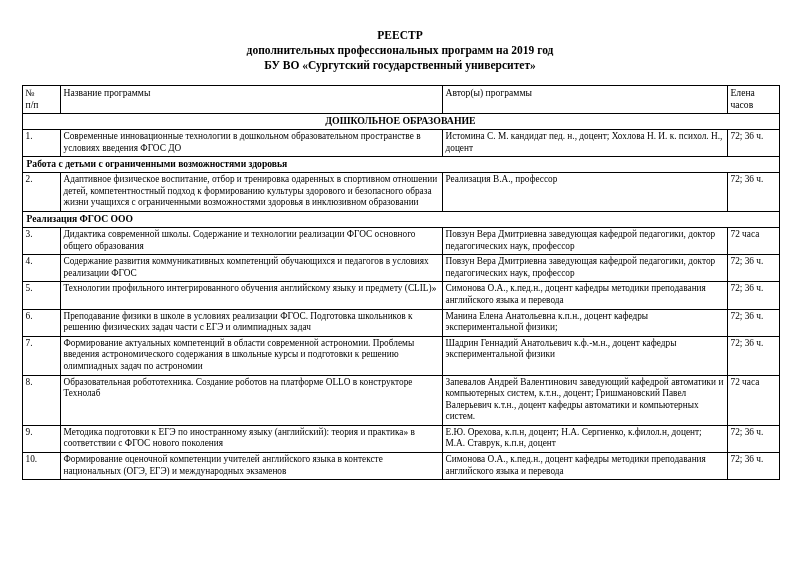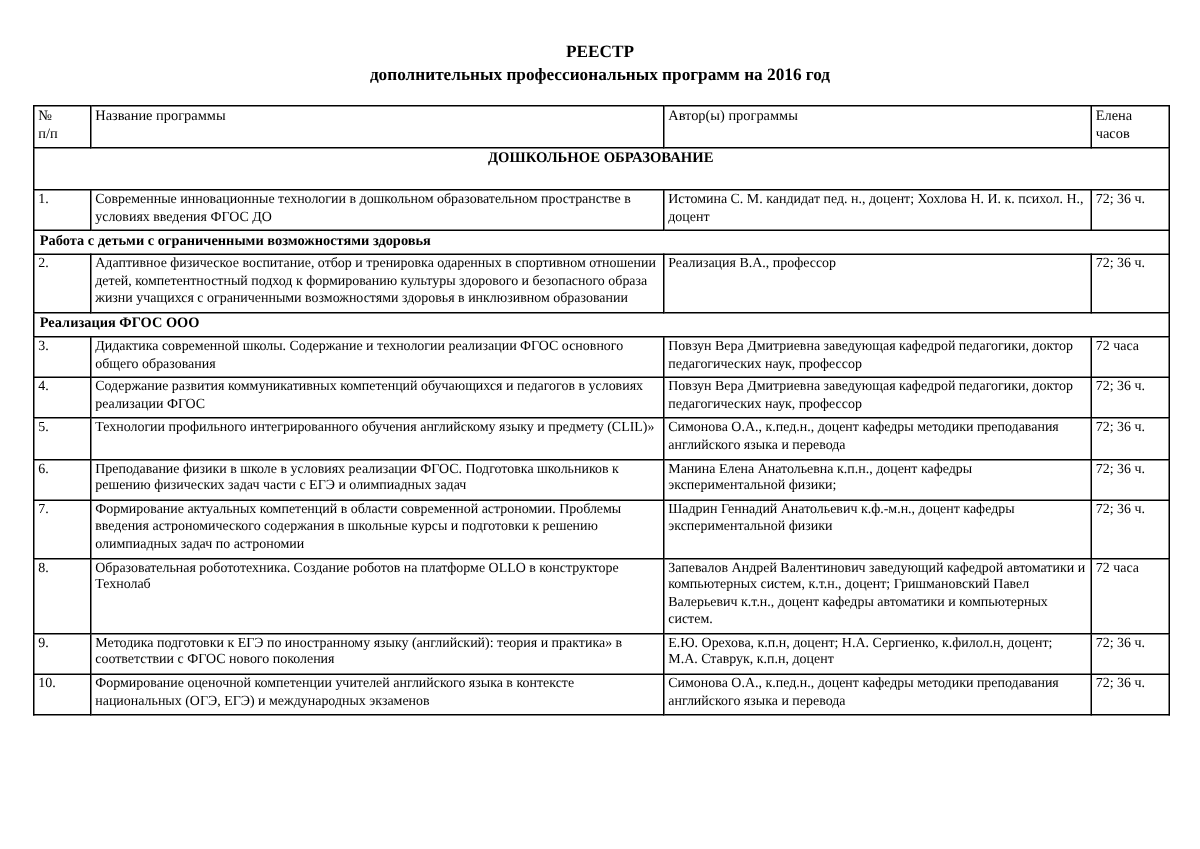--- a/index.html
+++ b/index.html
@@ -75,39 +75,40 @@
   td.hours {
     text-align: left;
     white-space: nowrap;
     padding-left: 4px;
   }
   tr.section-center td {
     text-align: center;
     font-weight: bold;
     font-size: 9.8px;
     line-height: 12px;
-    padding: 1px 2px 14px 2px;
+    padding: 1px 2px 2px 2px;
   }
   tr.section-left td {
     text-align: left;
     font-weight: bold;
     font-size: 9.6px;
     line-height: 12px;
     padding: 1px 2px 2px 4px;
     margin-top: 12px;
   }
 </style>
 </head>
 <body>
 
 <div class="page">
 
   <div class="doc-title">
     <span class="line">РЕЕСТР</span>
-    <span class="line">дополнительных профессиональных программ на 2016 год</span>
+    <span class="line">дополнительных профессиональных программ на 2019 год</span>
+    <span class="line">БУ ВО «Сургутский государственный университет»</span>
   </div>
 
   <div class="table-wrap">
     <table class="reestr">
       <colgroup>
         <col class="c-num">
         <col class="c-name">
         <col class="c-auth">
         <col class="c-hours">
       </colgroup>

